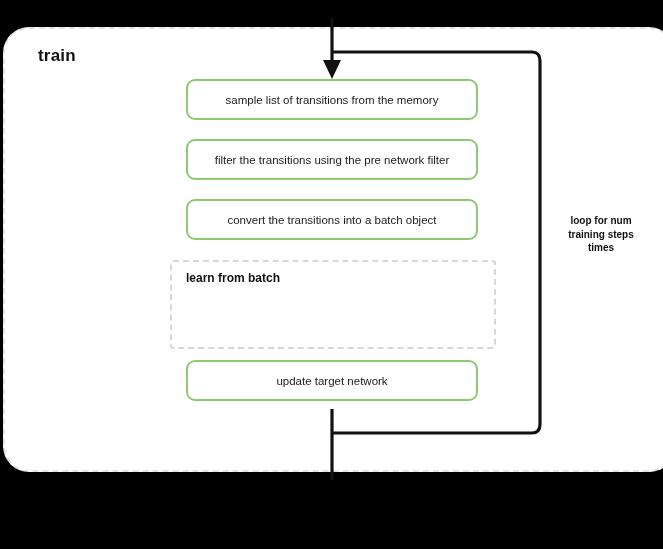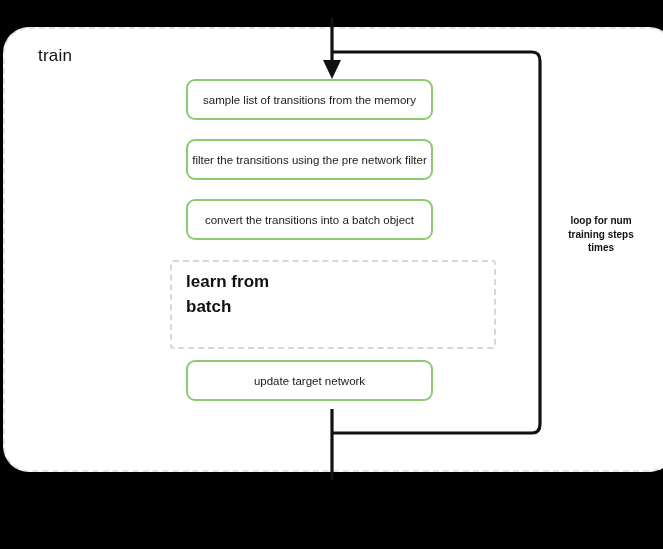--- a/index.html
+++ b/index.html
@@ -31,30 +31,30 @@
     border: 2px dashed #e3e3e3;
     border-radius: 26px;
     box-sizing: border-box;
   }
 
   #train-title {
     position: absolute;
     left: 38px;
     top: 46px;
     font-size: 17px;
-    font-weight: normal;
+    font-weight: bold;
     color: #111111;
     letter-spacing: 0.2px;
   }
 
   
   .step-box {
     position: absolute;
     left: 186px;
-    width: 247px;
+    width: 292px;
     height: 41px;
     box-sizing: border-box;
     background: #ffffff;
     border: 2.5px solid #8dc971;
     border-radius: 9px;
     display: flex;
     align-items: center;
     justify-content: center;
     font-size: 11.5px;
     color: #1a1a1a;
@@ -75,21 +75,21 @@
     box-sizing: border-box;
     background: #ffffff;
     border: 2px dashed #d7d7d7;
     border-radius: 3px;
   }
   #learn-block-title {
     position: absolute;
     left: 14px;
     top: 8px;
     width: 130px;
-    font-size: 17px;
+    font-size: 12px;
     font-weight: bold;
     line-height: 1.45;
     color: #111111;
   }
 
   
   #loop-label {
     position: absolute;
     left: 548px;
     top: 214px;

